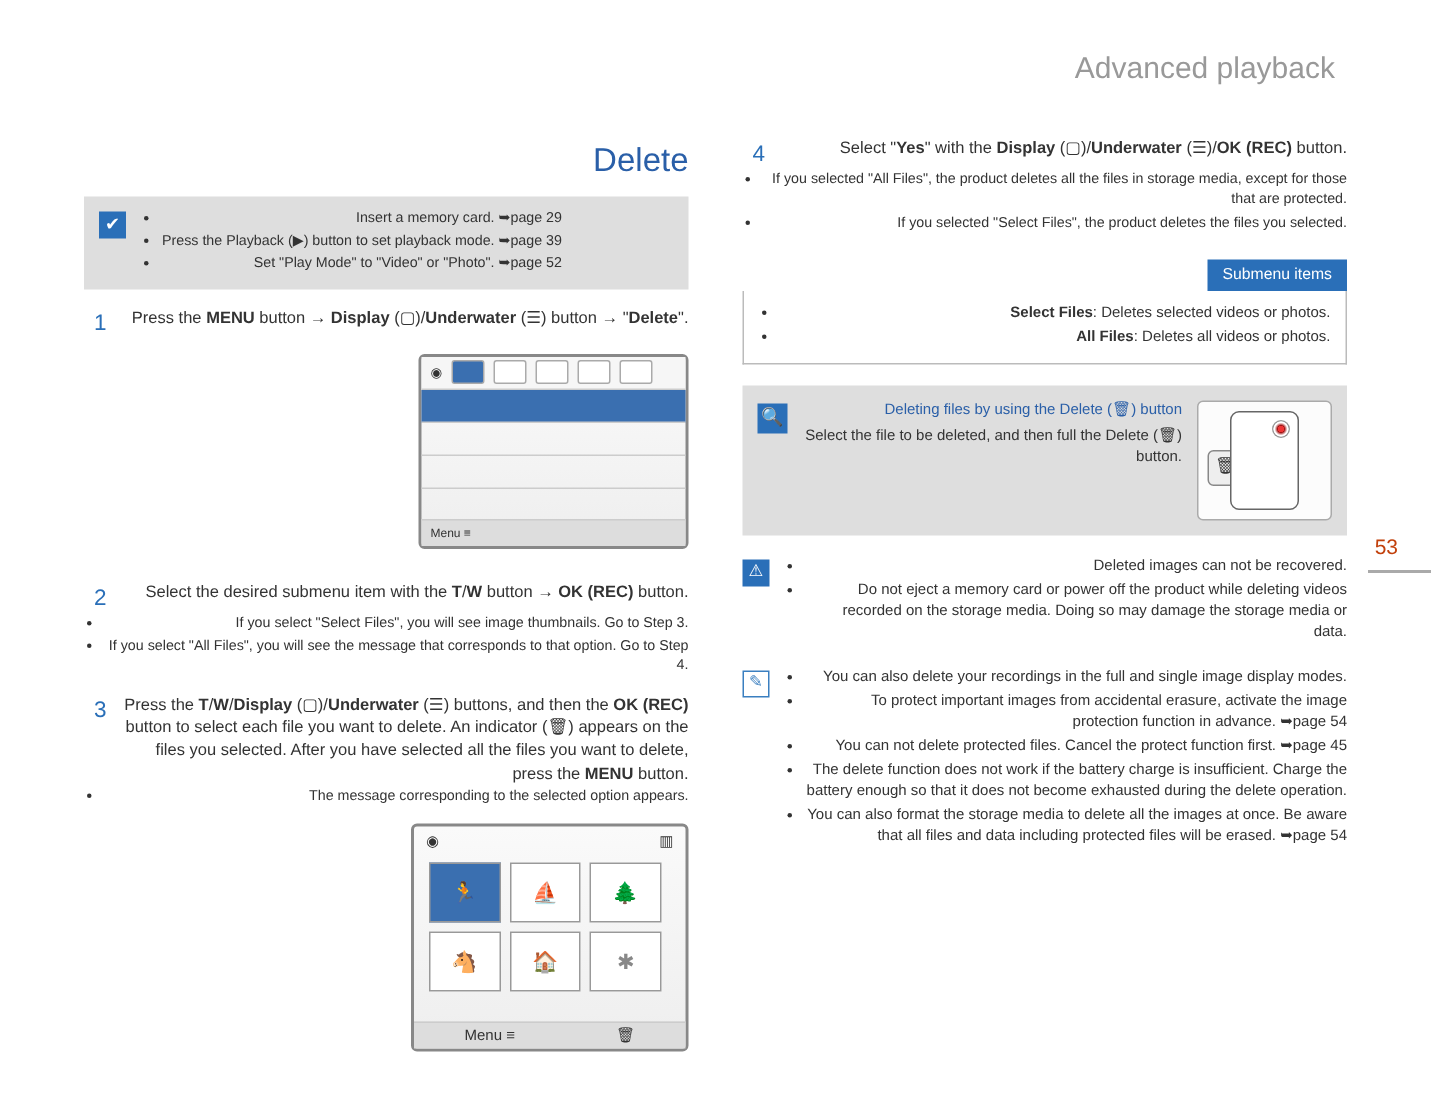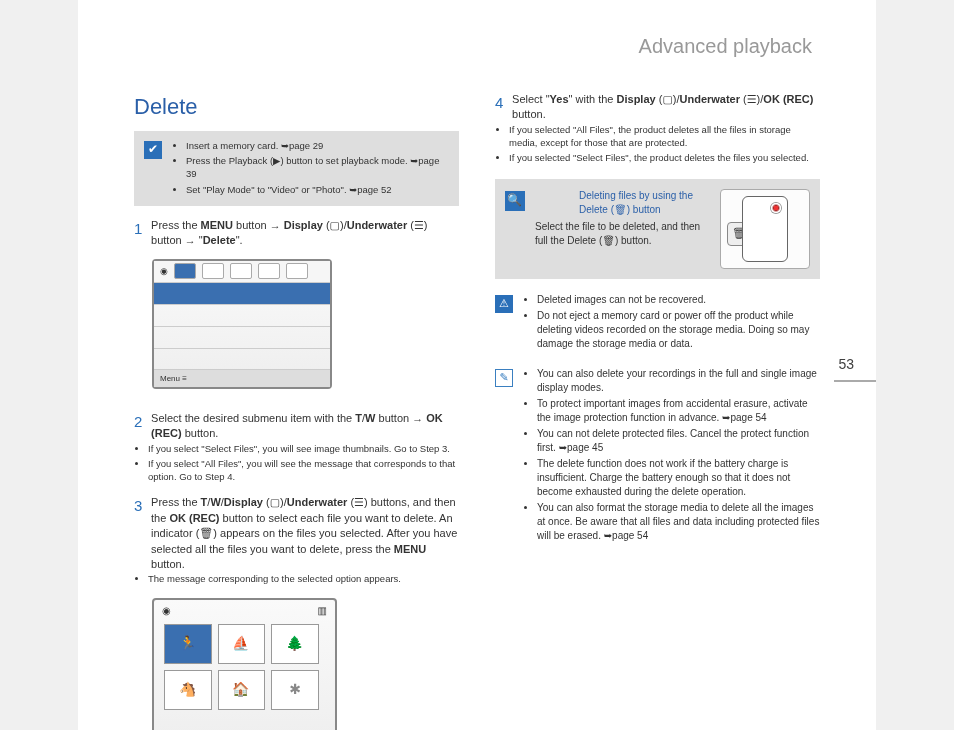--- a/index.html
+++ b/index.html
@@ -6,28 +6,29 @@
   body {
     margin: 0;
     padding: 0;
     font-family: Arial, Helvetica, sans-serif;
     background: #f0f0f0;
     display: flex;
     justify-content: center;
     align-items: flex-start;
   }
   .page {
-    width: 798px;
+    width: 954px;
     height: 730px;
     background: #fff;
     position: relative;
     padding: 36px 56px 28px 56px;
     font-size: 11px;
     color: #333;
     line-height: 1.4;
+    text-align: right;
   }
   .chapter-title {
     position: absolute;
     top: 32px;
     right: 64px;
     font-size: 20px;
     color: #999;
     font-weight: 400;
   }
   .columns {
@@ -161,21 +162,21 @@
   .pencil-badge {
     width: 18px; height: 18px; flex-shrink:0;
     background: #fff; border: 1px solid #3a7fc0; color:#3a7fc0;
     display:flex; align-items:center; justify-content:center; font-size:11px; margin-top:2px;
   }
   .page-num {
     position: absolute;
     right: 22px;
     top: 50%;
     font-size: 14px;
-    color: #404040;
+    color: #c2410c;
     transform: translateY(-50%);
   }
   .page-num::before {
     content:"";
     position:absolute; right:-22px; top:18px; width:30px; height:6px; background:#b88; 
     display:none;
   }
   .arrow { font-family: Arial; }
 </style>
 </head>
@@ -272,20 +273,29 @@
         <span class="step-num">4</span>
         <span class="step-body">
           <span>Select "</span><b>Yes</b><span>" with the </span><b>Display</b><span> (▢)/</span><b>Underwater</b><span> (☰)/</span><b>OK (REC)</b><span> button.</span>
         </span>
       </div>
       <ul class="tight sub-bullet">
         <li>If you selected "All Files", the product deletes all the files in storage media, except for those that are protected.</li>
         <li>If you selected "Select Files", the product deletes the files you selected.</li>
       </ul>
 
+      <div style="margin-top:18px">
+        <div class="submenu-header">Submenu items</div>
+        <div class="submenu-box">
+          <ul class="tight" style="padding-left:14px">
+            <li><b>Select Files</b><span>: Deletes selected videos or photos.</span></li>
+            <li><b>All Files</b><span>: Deletes all videos or photos.</span></li>
+          </ul>
+        </div>
+      </div>
 
       <div class="tip-box">
         <div class="mag-badge">🔍</div>
         <div class="tip-text">
           <div class="tip-title">Deleting files by using the Delete (🗑) button</div>
           <div>Select the file to be deleted, and then full the Delete (🗑) button.</div>
         </div>
         <div class="cam-pic">
           <div class="del-btn">🗑</div>
           <div class="cam-body"></div>

